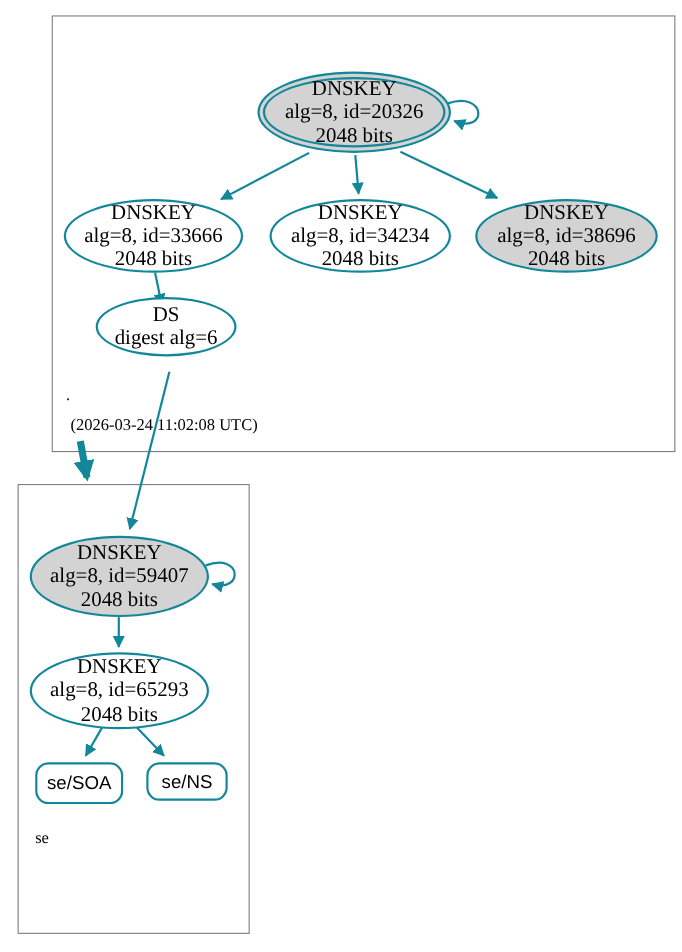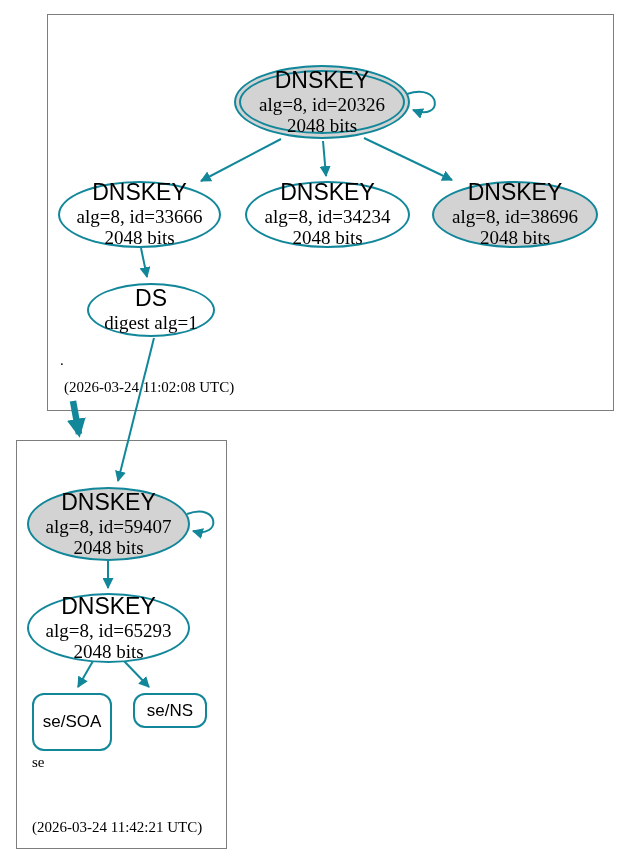--- a/index.html
+++ b/index.html
@@ -10,21 +10,21 @@
 
   .zone-label{position:absolute;font-family:"Liberation Serif",serif;font-size:15px;color:#000;white-space:nowrap;}
 
   #edges{position:absolute;left:0;top:0;width:620px;height:865px;}
 
   .node{position:absolute;display:flex;align-items:center;justify-content:center;box-sizing:border-box;}
   .ellipse{border:2px solid #12879a;border-radius:50%;background:#ffffff;}
   .ellipse.gray{background:#d3d3d3;}
   .ellipse.double::before{content:"";position:absolute;inset:3px;border:2px solid #12879a;border-radius:50%;pointer-events:none;}
   .nlabel{position:relative;text-align:center;line-height:1.12;}
-  .t1{display:block;font-size:23px;font-family:Liberation Sans, sans-serif;}
+  .t1{display:block;font-size:19px;font-family:Liberation Serif, serif;}
   .t2,.t3{display:block;font-size:19px;font-family:"Liberation Serif",serif;}
 
   .rrbox{position:absolute;border:2px solid #12879a;border-radius:12px;background:#ffffff;
          display:flex;align-items:center;justify-content:center;font-size:17px;
          font-family:"Liberation Sans",sans-serif;box-sizing:border-box;}
 </style>
 </head>
 <body>
 
 <div id="canvas">
@@ -81,24 +81,24 @@
   </div>
 
   <div class="node ellipse gray" style="left:432px;top:181px;width:166px;height:67px">
     <div class="nlabel">
       <span class="t1">DNSKEY</span>
       <span class="t2">alg=8, id=38696</span>
       <span class="t3">2048 bits</span>
     </div>
   </div>
 
-  <div class="node ellipse" style="left:87px;top:283px;width:128px;height:54px">
+  <div class="node ellipse" style="left:87px;top:270px;width:128px;height:54px">
     <div class="nlabel">
       <span class="t1">DS</span>
-      <span class="t2">digest alg=1</span>
+      <span class="t2">digest alg=6</span>
     </div>
   </div>
 
   <div class="zone-label" style="left:60px;top:352px">.</div>
   <div class="zone-label" style="left:64px;top:379px">(2026-03-24 11:02:08 UTC)</div>
 
   <div class="node ellipse gray" style="left:27px;top:487px;width:163px;height:74px">
     <div class="nlabel">
       <span class="t1">DNSKEY</span>
       <span class="t2">alg=8, id=59407</span>
@@ -107,24 +107,23 @@
   </div>
 
   <div class="node ellipse" style="left:27px;top:593px;width:163px;height:70px">
     <div class="nlabel">
       <span class="t1">DNSKEY</span>
       <span class="t2">alg=8, id=65293</span>
       <span class="t3">2048 bits</span>
     </div>
   </div>
 
-  <div class="rrbox" style="left:32px;top:693px;width:80px;height:58px">
+  <div class="rrbox" style="left:32px;top:693px;width:80px;height:38px">
     <span>se/SOA</span>
   </div>
 
   <div class="rrbox" style="left:133px;top:693px;width:74px;height:35px">
     <span>se/NS</span>
   </div>
 
   <div class="zone-label" style="left:32px;top:754px">se</div>
-  <div class="zone-label" style="left:32px;top:819px">(2026-03-24 11:42:21 UTC)</div>
 
 </div>
 
 </body></html>

